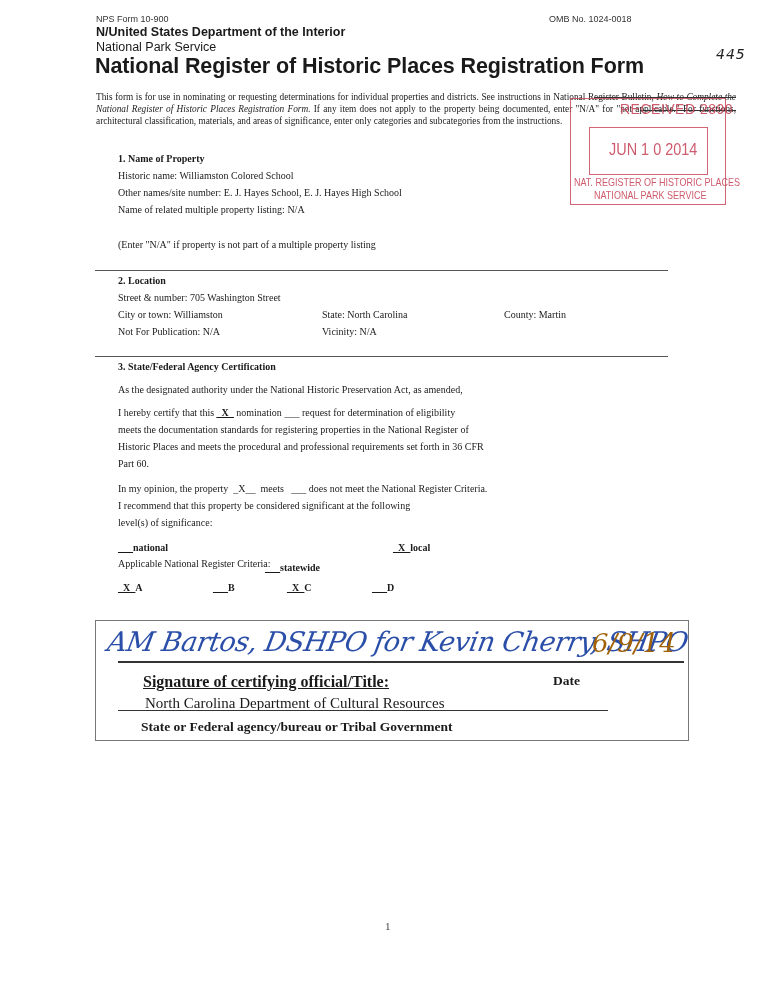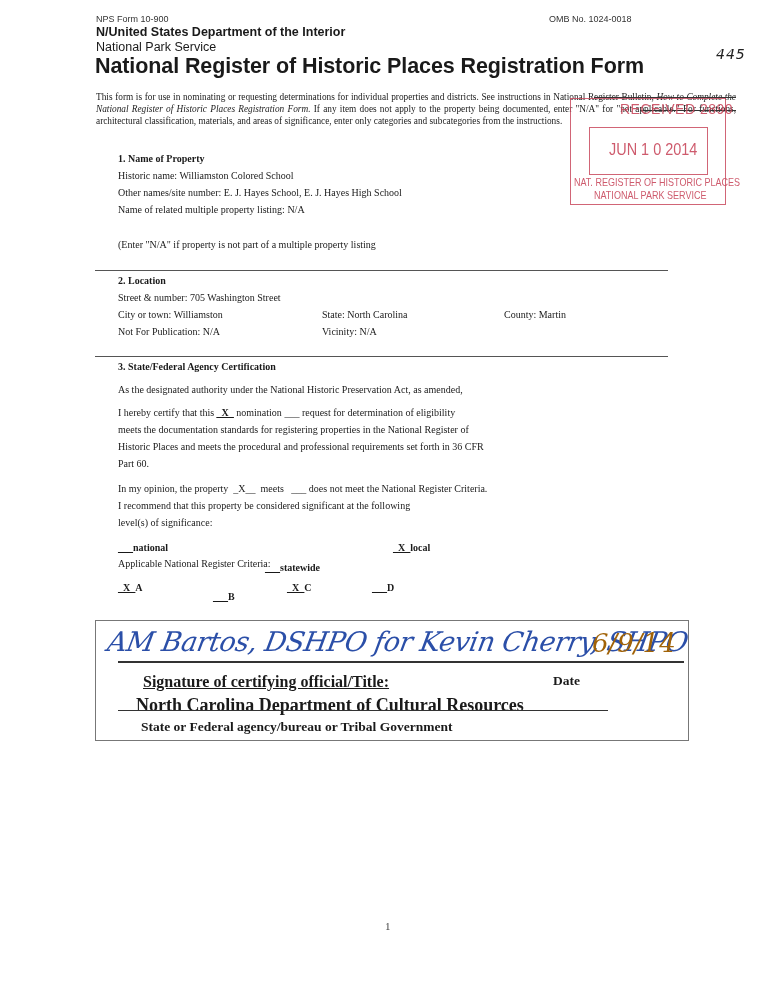--- a/index.html
+++ b/index.html
@@ -17,21 +17,21 @@
   .intro i { font-style:italic; }
   .sec { left:118px; font-size:10px; line-height:16px; }
   .sec b { font-weight:bold; }
   .hr { position:absolute; left:95px; width:573px; height:1px; background:#555; }
   .line { white-space:pre; }
   .sigbox { left:95px; top:620px; width:594px; height:121px; border:1px solid #777; box-sizing:border-box; }
   .sigline { position:absolute; left:118px; top:661px; width:566px; height:1.5px; background:#333; }
   .agencyline { position:absolute; left:118px; top:710px; width:490px; height:1px; background:#333; }
   .siglbl { left:143px; top:673px; font-size:16px; font-weight:bold;text-decoration:underline; }
   .datelbl { left:553px; top:673px; font-size:13.5px; font-weight:bold; }
-  .agency { left:136px; top:695px; font-size:18px; font-weight:bold; }
+  .agency { left:145px; top:695px; font-size:15px; font-weight:normal; }
   .agencylbl { left:141px; top:719px; font-size:13.5px; font-weight:bold; }
   .handsig { left:108px; top:626px; font-size:27px; font-family:"DejaVu Serif", serif; font-style:italic; color:#2b4fa8; white-space:nowrap; letter-spacing:-0.5px; transform:skewX(-10deg); }
   .handdate { left:592px; top:628px; font-size:26px; font-family:"DejaVu Serif", serif; font-style:italic; color:#a16207; }
   .footer { left:385px; top:920px; font-size:11px; color:#444; }
   .stamp-outer { left:570px; top:98px; width:156px; height:107px; border:1.5px solid #c94a5e; box-sizing:border-box; opacity:0.85; }
   .stamp-inner { left:589px; top:127px; width:119px; height:48px; border:1.5px solid #c94a5e; box-sizing:border-box; opacity:0.85; }
   .stamp-text { color:#c94a5e; font-family:"Liberation Sans", sans-serif; opacity:0.9; white-space:nowrap; }
   .st-recv { left:620px; top:101px; font-size:14px; letter-spacing:0.5px; }
   .st-date { left:609px; top:140px; font-size:17px; transform:scaleX(0.85); transform-origin:left; }
   .st-reg { left:574px; top:176px; font-size:11px; transform:scaleX(0.82); transform-origin:left; }
@@ -87,21 +87,21 @@
 <div class="abs serif sec line" style="top:481px;">In my opinion, the property  _X__  meets   ___ does not meet the National Register Criteria.</div>
 <div class="abs serif sec" style="top:498px;">I recommend that this property be considered significant at the following</div>
 <div class="abs serif sec" style="top:515px;">level(s) of significance:</div>
 
 <div class="abs serif sec" style="top:540px;font-weight:bold;"><span style="text-decoration:underline;">___</span><span>national</span></div>
 <div class="abs serif sec" style="top:560px;left:265px;font-weight:bold;"><span style="text-decoration:underline;">___</span><span>statewide</span></div>
 <div class="abs serif sec" style="top:540px;left:393px;font-weight:bold;"><span style="text-decoration:underline;">_X_</span><span>local</span></div>
 <div class="abs serif sec" style="top:556px;">Applicable National Register Criteria:</div>
 
 <div class="abs serif sec" style="top:580px;font-weight:bold;"><span style="text-decoration:underline;">_X_</span><span>A</span></div>
-<div class="abs serif sec" style="top:580px;left:213px;font-weight:bold;margin-top:9px;"><span style="text-decoration:underline;">___</span><span>B</span></div>
+<div class="abs serif sec" style="top:580px;left:213px;font-weight:bold;"><span style="text-decoration:underline;">___</span><span>B</span></div>
 <div class="abs serif sec" style="top:580px;left:287px;font-weight:bold;"><span style="text-decoration:underline;">_X_</span><span>C</span></div>
 <div class="abs serif sec" style="top:580px;left:372px;font-weight:bold;"><span style="text-decoration:underline;">___</span><span>D</span></div>
 
 <div class="abs sigbox"></div>
 <div class="abs handsig">AM Bartos, DSHPO for Kevin Cherry, SHPO</div>
 <div class="abs handdate">6/9/14</div>
 <div class="sigline"></div>
 <div class="abs serif siglbl">Signature of certifying official/Title:</div>
 <div class="abs serif datelbl">Date</div>
 <div class="abs serif agency">North Carolina Department of Cultural Resources</div>

